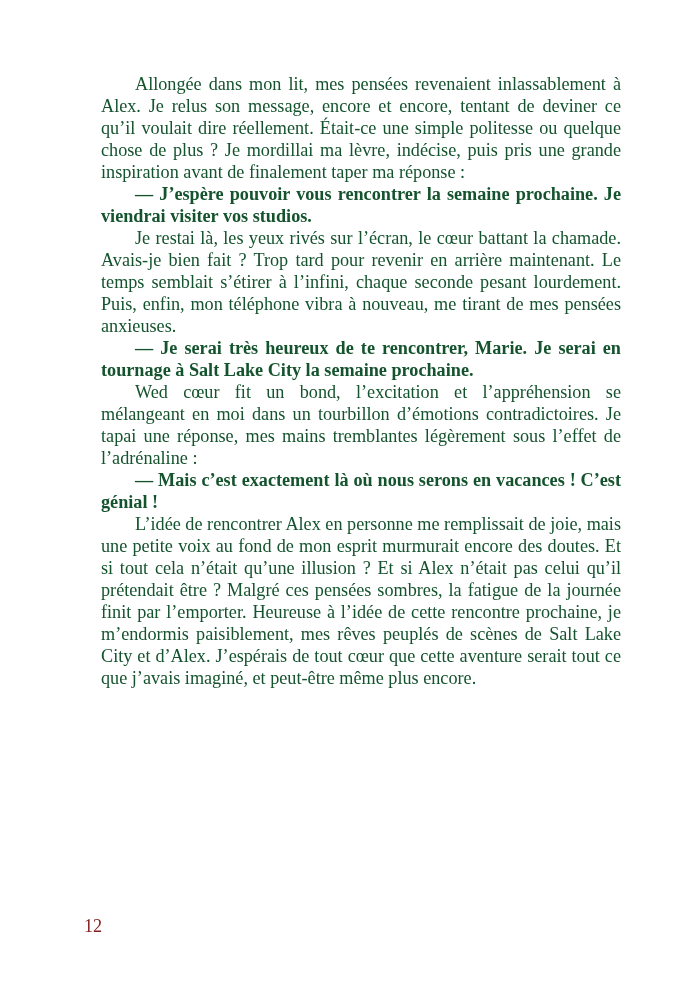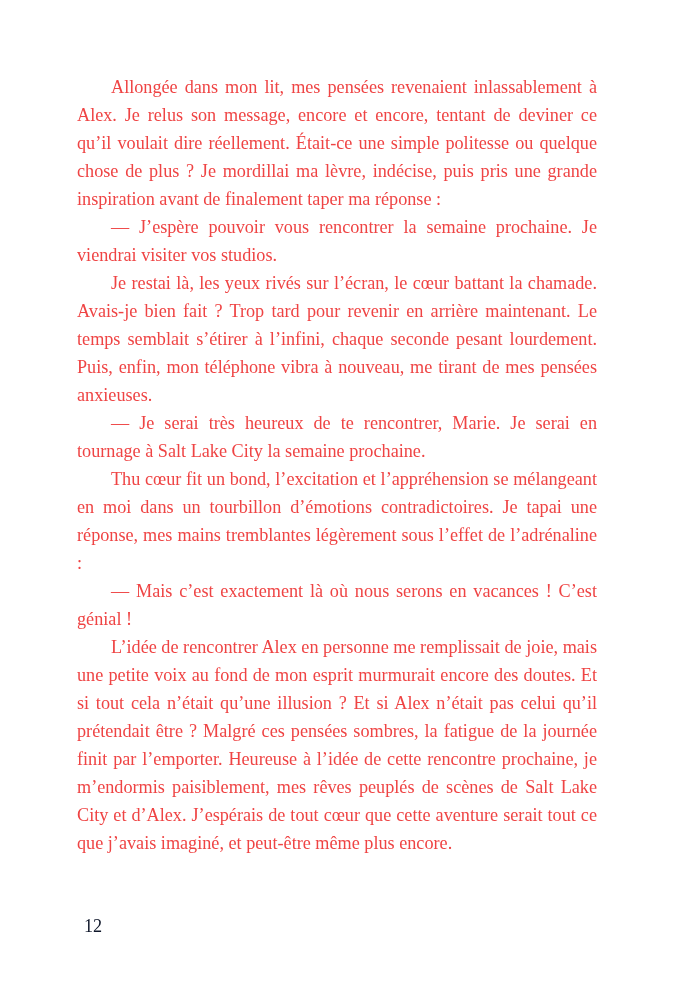--- a/index.html
+++ b/index.html
@@ -1,38 +1,38 @@
 <!DOCTYPE html>
 <html><head>
 <meta charset="utf-8">
 <style>
   html, body { margin: 0; padding: 0; background: #ffffff; }
   body { width: 700px; height: 992px; position: relative; overflow: hidden; }
   .page {
-    position: absolute; left: 77px; top: 73px; width: 520px;
+    position: absolute; left: 101px; top: 73px; width: 520px;
     font-family: "Liberation Serif", "DejaVu Serif", serif;
-    font-size: 18.2px; line-height: 28px; color: #ef4444;
+    font-size: 18.2px; line-height: 22px; color: #14532d;
   }
   .page p {
     margin: 0; text-indent: 34px; text-align: justify;
     hyphens: none;
   }
-  .page p.dialogue { text-indent: 34px; }
+  .page p.dialogue { text-indent: 34px; font-weight: bold; }
   .page-number {
     position: absolute; left: 84px; top: 914px;
     font-family: "Liberation Serif", "DejaVu Serif", serif;
-    font-size: 18.2px; line-height: 24px; color: #0f172a;
+    font-size: 18.2px; line-height: 24px; color: #7f1d1d;
   }
 </style>
 </head>
 <body>
 
 <div class="page">
   <p>Allongée dans mon lit, mes pensées revenaient inlassablement à Alex. Je relus son message, encore et encore, tentant de deviner ce qu’il voulait dire réellement. Était-ce une simple politesse ou quelque chose de plus ? Je mordillai ma lèvre, indécise, puis pris une grande inspiration avant de finalement taper ma réponse :</p>
   <p class="dialogue">— J’espère pouvoir vous rencontrer la semaine prochaine. Je viendrai visiter vos studios.</p>
   <p>Je restai là, les yeux rivés sur l’écran, le cœur battant la chamade. Avais-je bien fait ? Trop tard pour revenir en arrière maintenant. Le temps semblait s’étirer à l’infini, chaque seconde pesant lourdement. Puis, enfin, mon téléphone vibra à nouveau, me tirant de mes pensées anxieuses.</p>
   <p class="dialogue">— Je serai très heureux de te rencontrer, Marie. Je serai en tournage à Salt Lake City la semaine prochaine.</p>
-  <p>Thu cœur fit un bond, l’excitation et l’appréhension se mélangeant en moi dans un tourbillon d’émotions contradictoires. Je tapai une réponse, mes mains tremblantes légèrement sous l’effet de l’adrénaline :</p>
+  <p>Wed cœur fit un bond, l’excitation et l’appréhension se mélangeant en moi dans un tourbillon d’émotions contradictoires. Je tapai une réponse, mes mains tremblantes légèrement sous l’effet de l’adrénaline :</p>
   <p class="dialogue">— Mais c’est exactement là où nous serons en vacances ! C’est génial !</p>
   <p>L’idée de rencontrer Alex en personne me remplissait de joie, mais une petite voix au fond de mon esprit murmurait encore des doutes. Et si tout cela n’était qu’une illusion ? Et si Alex n’était pas celui qu’il prétendait être ? Malgré ces pensées sombres, la fatigue de la journée finit par l’emporter. Heureuse à l’idée de cette rencontre prochaine, je m’endormis paisiblement, mes rêves peuplés de scènes de Salt Lake City et d’Alex. J’espérais de tout cœur que cette aventure serait tout ce que j’avais imaginé, et peut-être même plus encore.</p>
 </div>
 
 <div class="page-number">12</div>
 
 </body></html>

